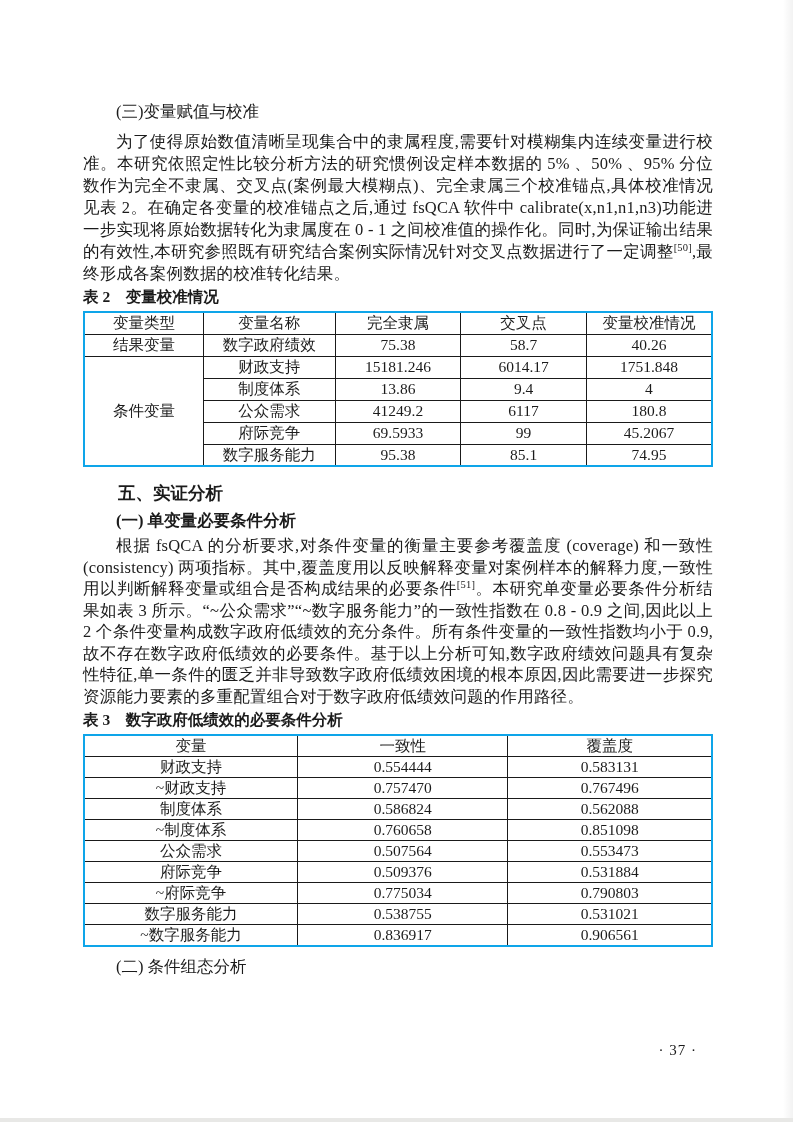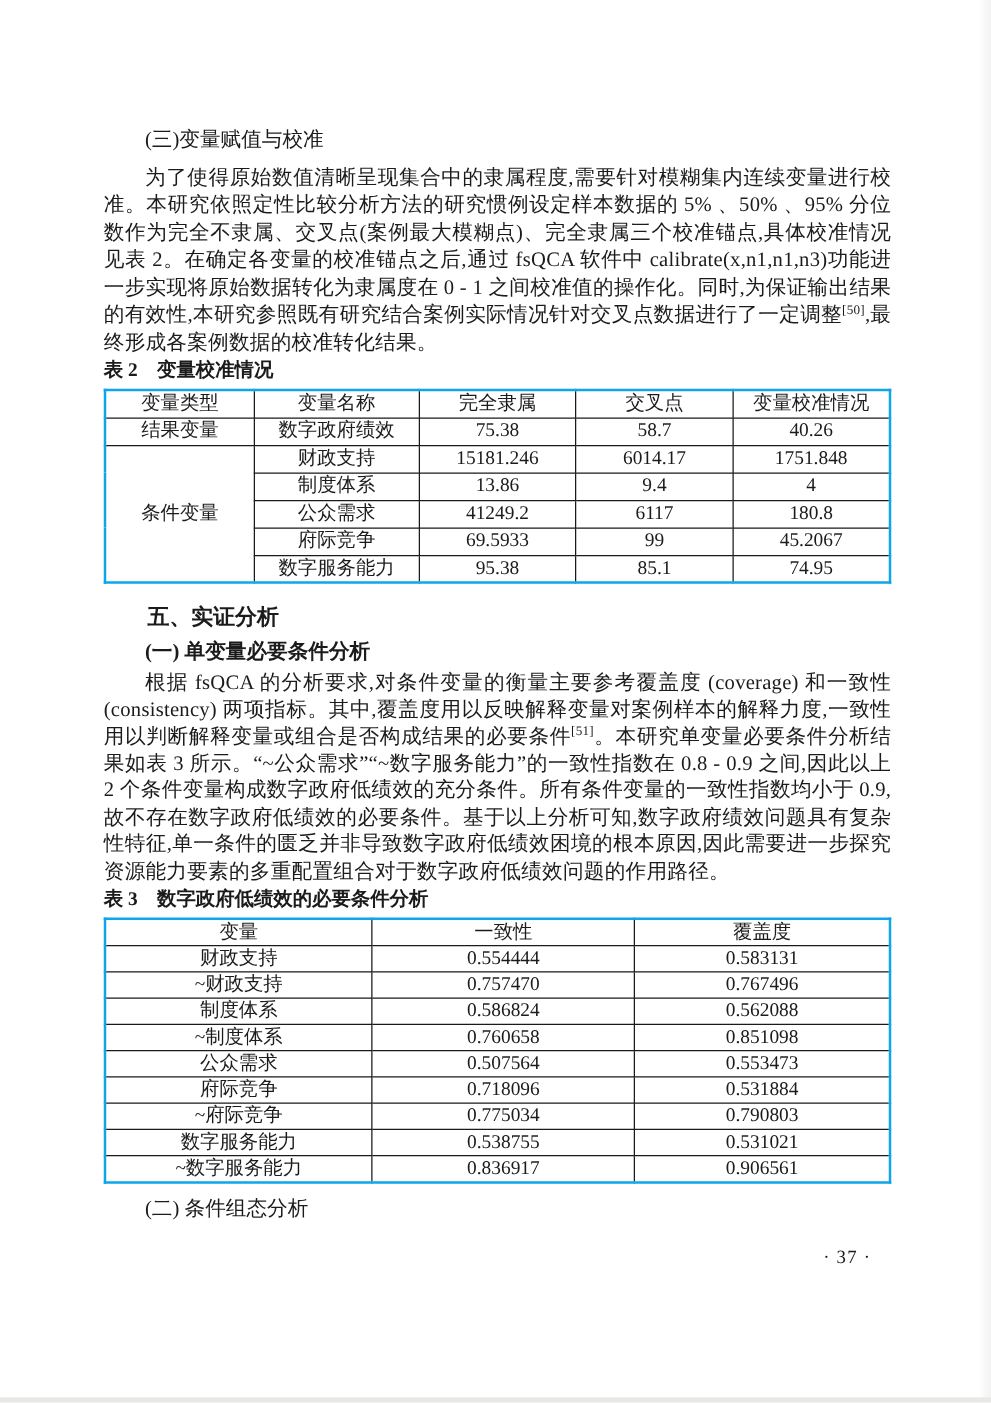--- a/index.html
+++ b/index.html
@@ -80,21 +80,21 @@
     font-weight: bold;
     font-size: 17.5px;
     line-height: 24px;
     text-indent: 2em;
     font-family: "Liberation Sans", "DejaVu Sans", sans-serif;
   }
   .sub-1 { margin-top: 5px; font-weight: bold; }
   .sub-2 { margin-top: 9px; }
   .page-number {
     position: absolute;
-    top: 996px;
+    top: 1040px;
     right: 96px;
     font-size: 15px;
     line-height: 20px;
     letter-spacing: 1px;
   }
 </style>
 </head>
 <body>
 
 <div class="page">
@@ -211,21 +211,21 @@
           <td>0.760658</td>
           <td>0.851098</td>
         </tr>
         <tr>
           <td>公众需求</td>
           <td>0.507564</td>
           <td>0.553473</td>
         </tr>
         <tr>
           <td>府际竞争</td>
-          <td>0.718096</td>
+          <td>0.509376</td>
           <td>0.531884</td>
         </tr>
         <tr>
           <td>~府际竞争</td>
           <td>0.775034</td>
           <td>0.790803</td>
         </tr>
         <tr>
           <td>数字服务能力</td>
           <td>0.538755</td>

